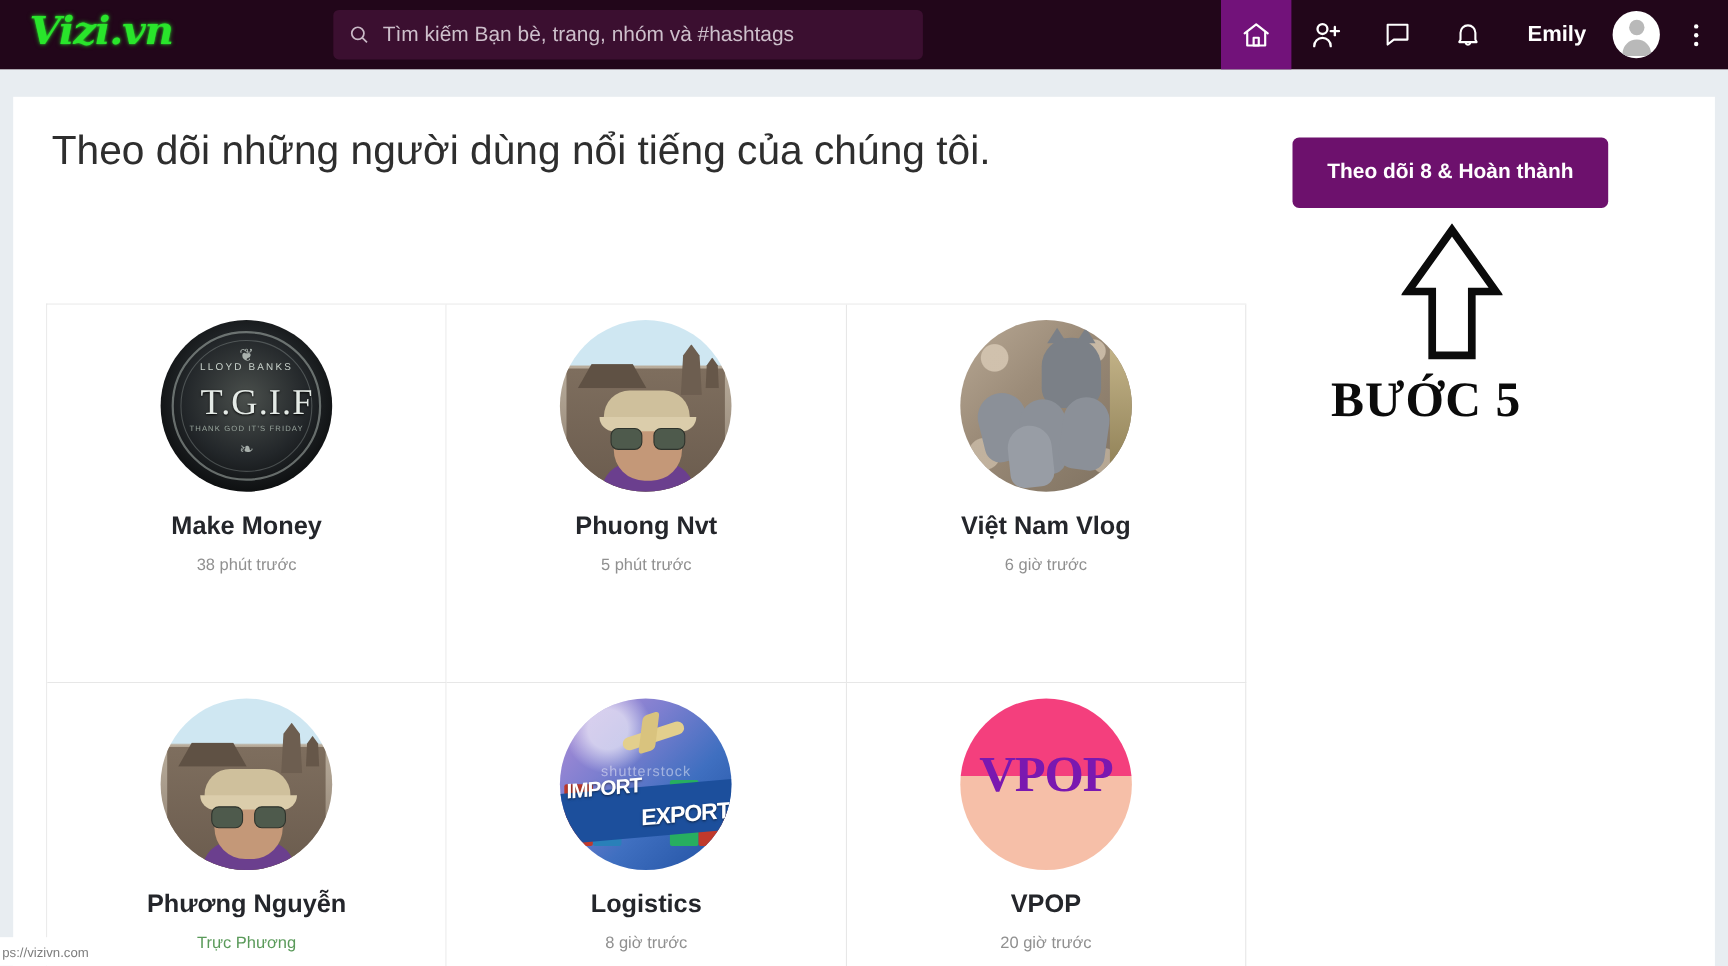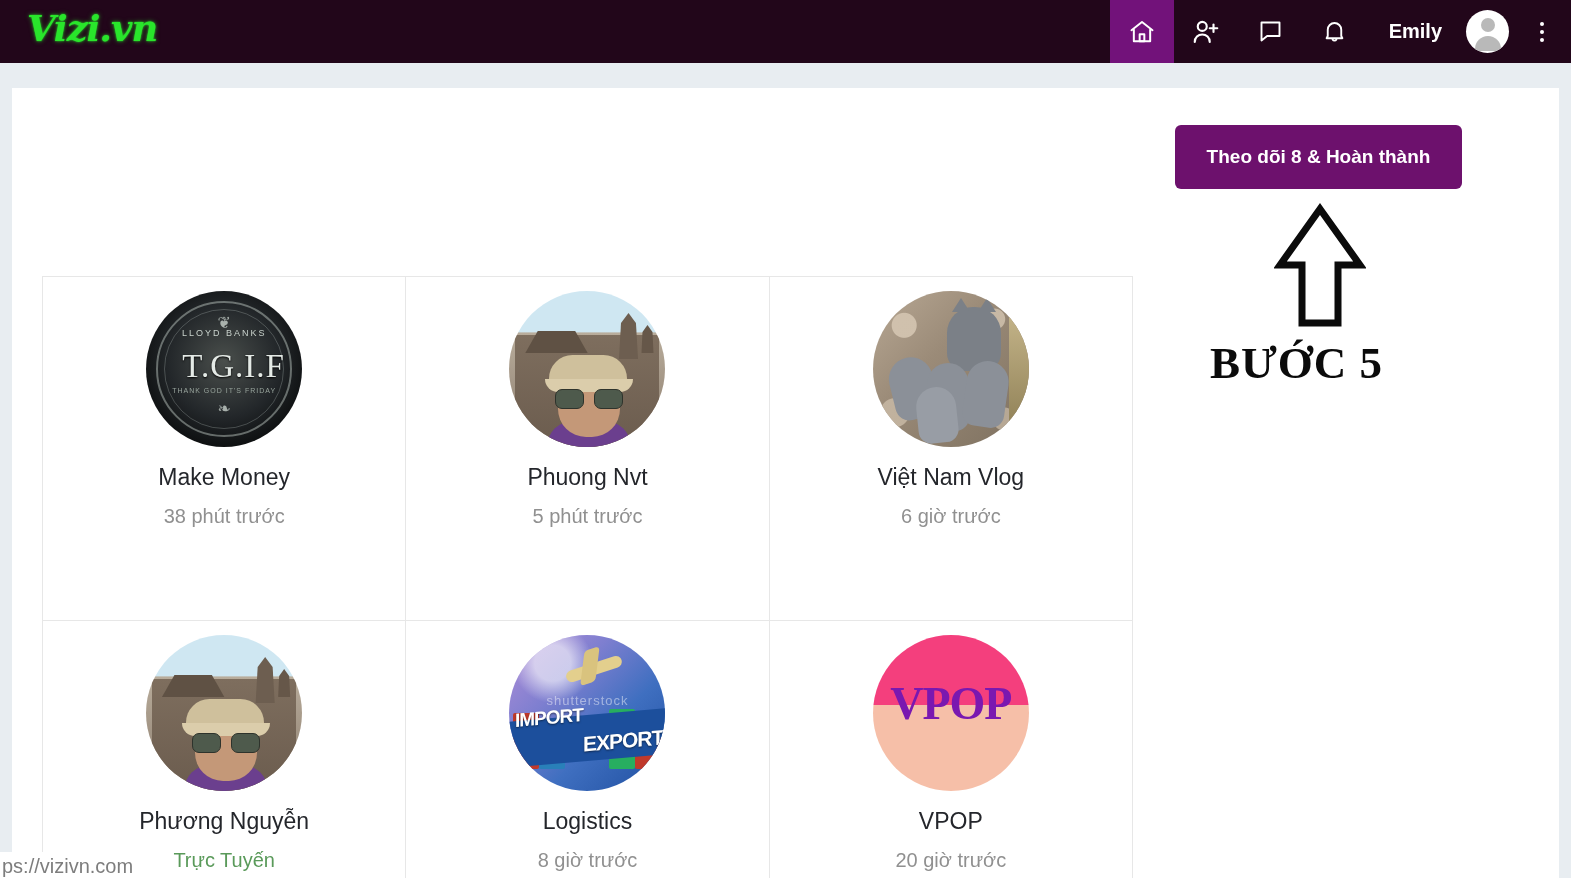--- a/index.html
+++ b/index.html
@@ -213,28 +213,28 @@
     width: 156px;
     height: 156px;
     border-radius: 50%;
     overflow: hidden;
     position: relative;
     flex: 0 0 auto;
   }
   .u-name {
     margin-top: 18px;
     font-size: 23px;
-    font-weight: normal;
+    font-weight: bold;
     color: #24262b;
     text-align: center;
     line-height: 1.1;
   }
   .u-status {
     margin-top: 15px;
-    font-size: 20px;
+    font-size: 15px;
     color: #909090;
   }
   .u-status.online { color: #5a9a5a; }
 
   
   .av-tgif { background: radial-gradient(circle at 50% 45%, #4a4f4c 0%, #23272a 48%, #0d0f10 75%, #050606 100%); }
   .av-tgif .ring {
     position: absolute; inset: 10px; border-radius: 50%;
     border: 2px solid rgba(200,210,205,0.45);
   }
@@ -393,33 +393,40 @@
 
   
   .statusbar {
     position: absolute;
     left: 0;
     bottom: 0;
     height: 26px;
     padding: 2px 8px 0 2px;
     background: #ffffff;
     color: #7d7d7d;
-    font-size: 20px;
+    font-size: 12px;
     display: flex;
     align-items: center;
     z-index: 5;
   }
 </style>
 </head>
 <body>
 
 <div class="header">
 
   <div class="logo">Vizi.vn</div>
 
+  <div class="search-wrap">
+    <svg class="search-icon" viewBox="0 0 24 24" fill="none" stroke="#c9b9c6" stroke-width="2">
+      <circle cx="10.5" cy="10.5" r="7"></circle>
+      <line x1="15.8" y1="15.8" x2="21" y2="21"></line>
+    </svg>
+    <input class="search-input" type="text" placeholder="Tìm kiếm Bạn bè, trang, nhóm và #hashtags" style="">
+  </div>
 
   <div class="nav-icons">
     <div class="nav-btn active">
       <svg width="28" height="28" viewBox="0 0 24 24" fill="none" stroke="#ffffff" stroke-width="1.7" stroke-linecap="round" stroke-linejoin="round">
         <path d="M3 10.5 12 3.5l9 7"></path>
         <path d="M5 10v10h14V10"></path>
         <rect x="10" y="14" width="4" height="6"></rect>
       </svg>
     </div>
     <div class="nav-btn">
@@ -452,20 +459,21 @@
     <div class="kebab">
       <i></i>
       <i></i>
       <i></i>
     </div>
   </div>
 </div>
 
 <div class="page-card">
 
+  <h1 class="page-title">Theo dõi những người dùng nổi tiếng của chúng tôi.</h1>
 
   <button class="follow-btn">Theo dõi 8 &amp; Hoàn thành</button>
 
   <div class="step-annot">
     <svg class="step-arrow" width="92" height="128" viewBox="0 0 92 128">
       <path d="M46 6 L86 62 L64 62 L64 120 L28 120 L28 62 L6 62 Z" fill="#ffffff" stroke="#0b0b0b" stroke-width="7" stroke-linejoin="miter"></path>
     </svg>
     <div class="step-label">BƯỚC 5</div>
   </div>
 
@@ -527,21 +535,21 @@
         <span class="shirt"></span>
         <span class="face"></span>
         <span class="cap"></span>
         <span class="capbrim"></span>
         <span class="glasses">
             <i></i>
             <i></i>
           </span>
       </div>
       <div class="u-name">Phương Nguyễn</div>
-      <div class="u-status online">Trực Tuyến</div>
+      <div class="u-status online">Trực Phương</div>
     </div>
 
     <div class="user-cell">
       <div class="u-avatar av-logi">
         <span class="sky"></span>
         <span class="cont c1"></span>
         <span class="cont c2"></span>
         <span class="cont c3"></span>
         <span class="cont c4"></span>
         <span class="plane"></span>

